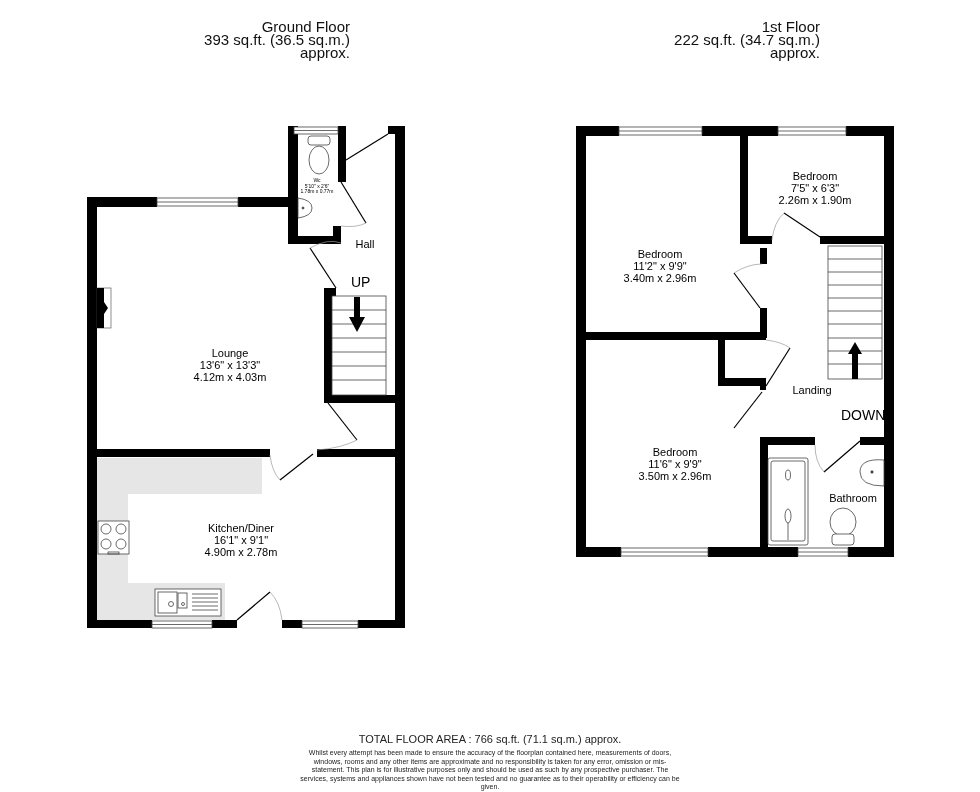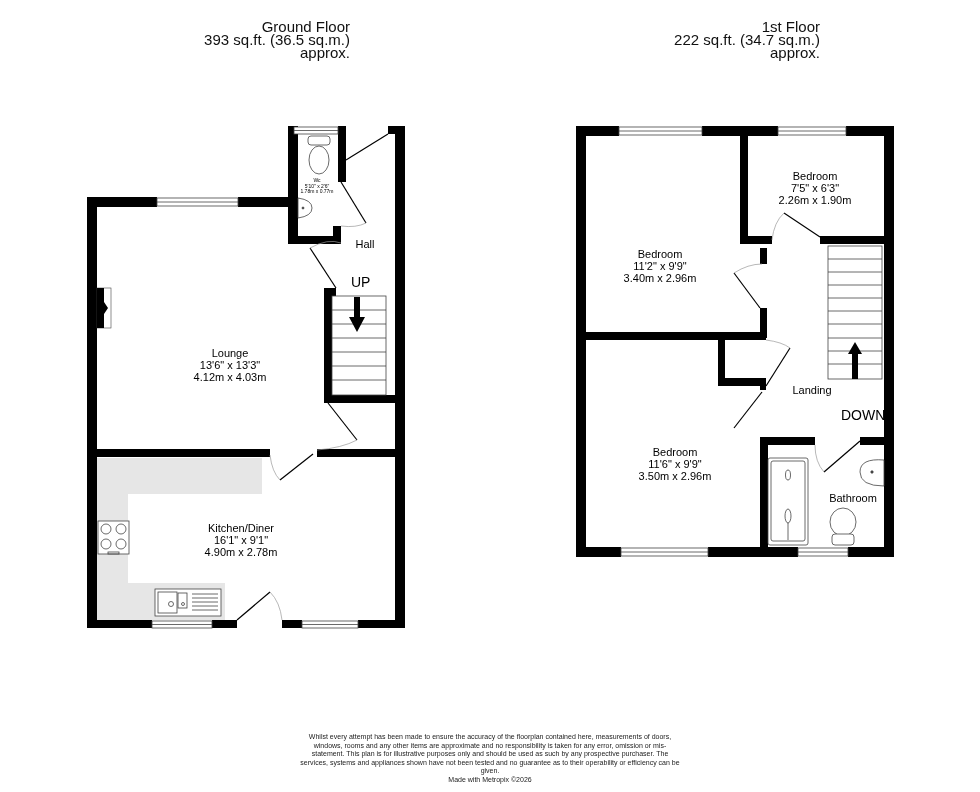--- a/index.html
+++ b/index.html
@@ -291,15 +291,16 @@
 </div>
 <div class="room-label" style="left:782px; top:384px; width:60px;">
   <span>Landing</span>
 </div>
 <div class="room-label" style="left:823px; top:492px; width:60px;">
   <span>Bathroom</span>
 </div>
 <div class="small-label" style="left:841px; top:407px;">DOWN</div>
 
 <div class="footer">
+  <div class="total">TOTAL FLOOR AREA : 766 sq.ft. (71.1 sq.m.) approx.</div>
   <div class="disclaimer">Whilst every attempt has been made to ensure the accuracy of the floorplan contained here, measurements of doors, windows, rooms and any other items are approximate and no responsibility is taken for any error, omission or mis-statement. This plan is for illustrative purposes only and should be used as such by any prospective purchaser. The services, systems and appliances shown have not been tested and no guarantee as to their operability or efficiency can be given.</div>
   <div class="credit">Made with Metropix ©2026</div>
 </div>
 
 </body></html>

